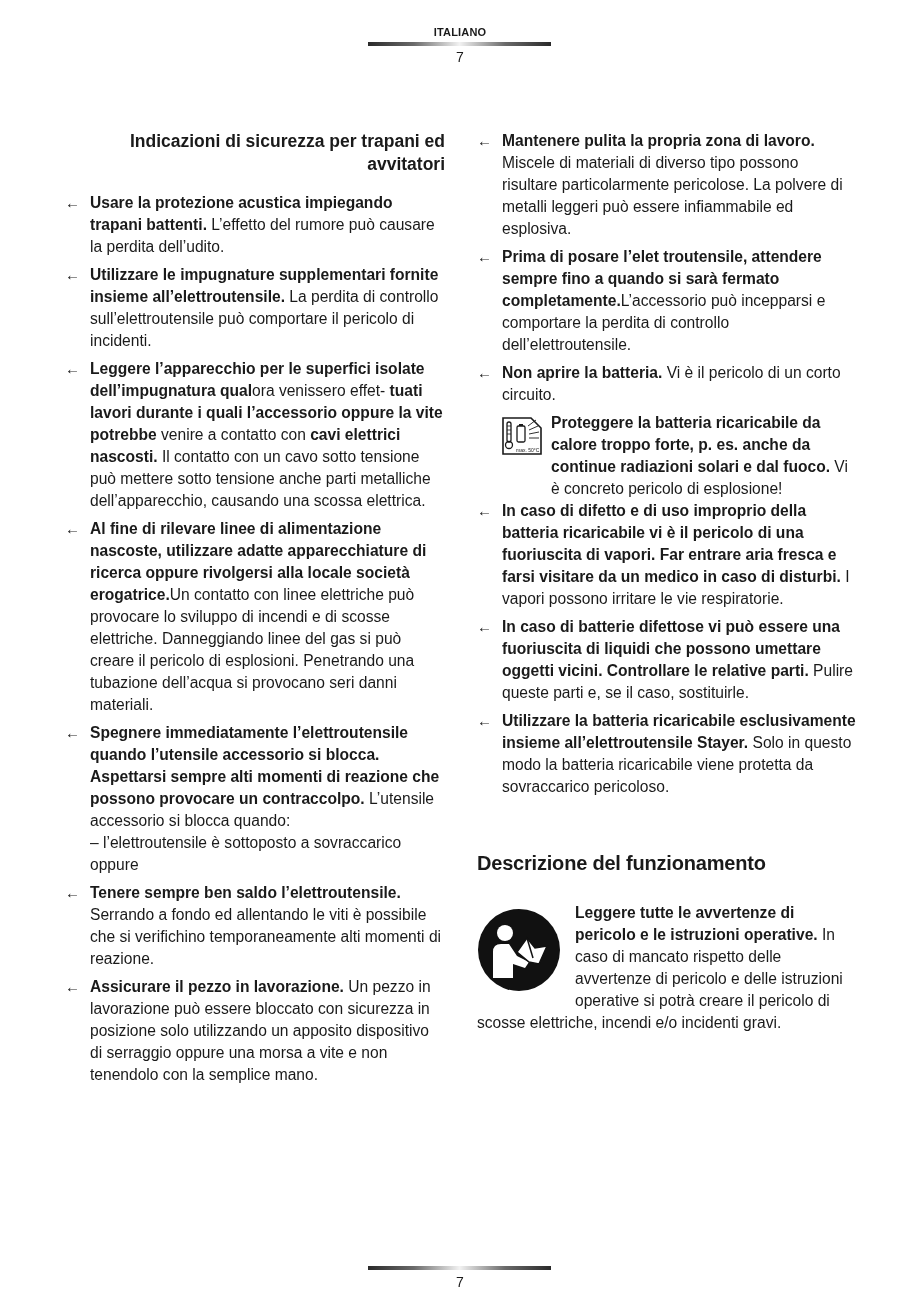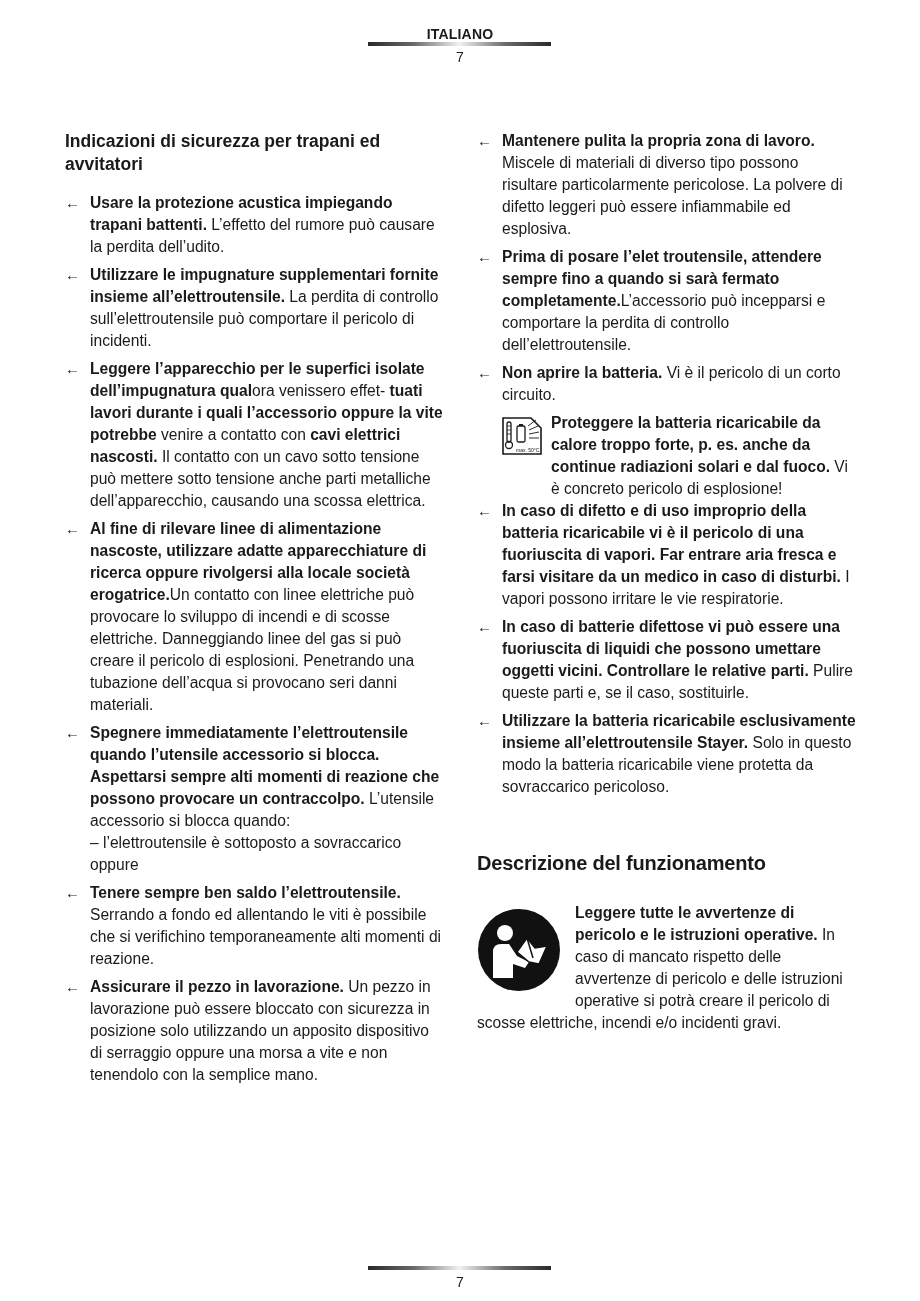--- a/index.html
+++ b/index.html
@@ -1,32 +1,32 @@
 <!DOCTYPE html>
 <html><head>
 <meta charset="utf-8">
 <style>
   html, body { margin:0; padding:0; background:#ffffff; }
   body { width:920px; height:1301px; position:relative; overflow:hidden;
          font-family:"Liberation Sans", sans-serif; color:#1a1a1a; }
   .hdr-lang { position:absolute; top:26px; left:0; width:920px; text-align:center;
-              font-size:14px; font-weight:bold; letter-spacing:0.2px; }
+              font-size:11px; font-weight:bold; letter-spacing:0.2px; }
   .bar { position:absolute; left:368px; width:183px; height:4px;
          background:linear-gradient(to right,#2a2a2a 0%,#6a6a6a 25%,#f2f2f2 50%,#6a6a6a 75%,#2a2a2a 100%); }
   .bar.top { top:42px; }
   .bar.bot { top:1266px; }
   .pnum { position:absolute; left:0; width:920px; text-align:center; font-size:14px; }
   .pnum.top { top:49px; }
   .pnum.bot { top:1274px; }
 
   .col { position:absolute; top:130px; font-size:15.6px; line-height:22px; }
   .col.left { left:65px; width:380px; }
   .col.right { left:477px; width:380px; top:130px; }
 
-  .sec-title { font-weight:bold; font-size:17.5px; line-height:23px; margin:0 0 16px 0; }
+  .sec-title { font-weight:bold; font-size:17.5px; line-height:23px; margin:0 0 16px 0;text-align:right; }
   .item { position:relative; padding-left:25px; margin-bottom:6px; }
   .arrow { position:absolute; left:0; top:0; font-size:15px; }
   .b { font-weight:bold; }
 
   .warn-box { position:relative; padding-left:74px; margin:3px 0 0 0; min-height:80px; }
   .warn-icon { position:absolute; left:24px; top:4px; width:42px; height:40px; }
 
   .h1 { font-weight:bold; font-size:20px; line-height:30px; margin:50px 0 24px 0; letter-spacing:-0.2px; }
   .read-box { position:relative; }
   .read-icon { float:left; width:84px; height:84px; margin:6px 14px 4px 0; }
@@ -69,21 +69,21 @@
   </div>
   <div class="item">
     <span class="arrow">←</span>
     <span class="b">Assicurare il pezzo in lavorazione.</span><span> Un pezzo in lavorazione può essere bloccato con sicurezza in posizione solo utilizzando un apposito dispositivo di serraggio oppure una morsa a vite e non tenendolo con la semplice mano.</span>
   </div>
 </div>
 
 <div class="col right">
   <div class="item">
     <span class="arrow">←</span>
-    <span class="b">Mantenere pulita la propria zona di lavoro.</span><span> Miscele di materiali di diverso tipo possono risultare particolarmente pericolose. La polvere di difetto leggeri può essere infiammabile ed esplosiva.</span>
+    <span class="b">Mantenere pulita la propria zona di lavoro.</span><span> Miscele di materiali di diverso tipo possono risultare particolarmente pericolose. La polvere di metalli leggeri può essere infiammabile ed esplosiva.</span>
   </div>
   <div class="item">
     <span class="arrow">←</span>
     <span class="b">Prima di posare l’elet troutensile, attendere sempre fino a quando si sarà fermato completamente.</span><span>L’accessorio può incepparsi e comportare la perdita di controllo dell’elettroutensile.</span>
   </div>
   <div class="item">
     <span class="arrow">←</span>
     <span class="b">Non aprire la batteria.</span><span> Vi è il pericolo di un corto circuito.</span>
   </div>
 

